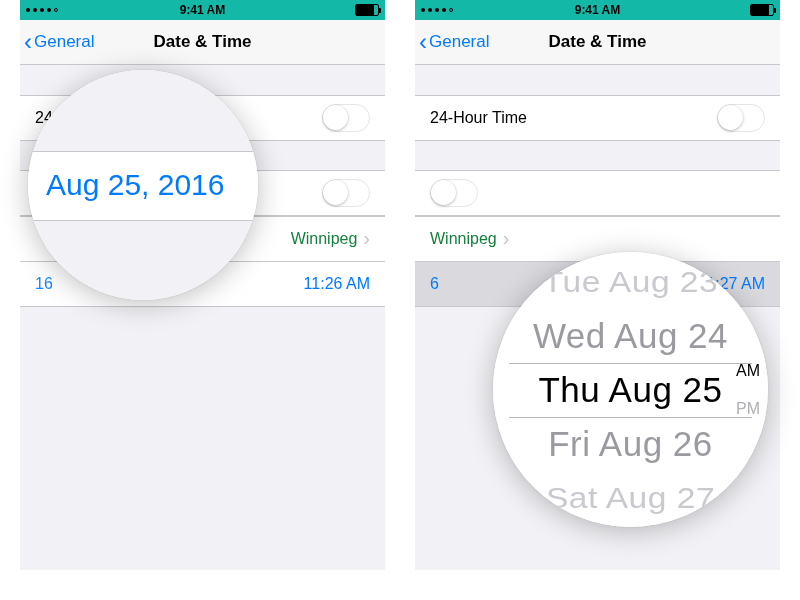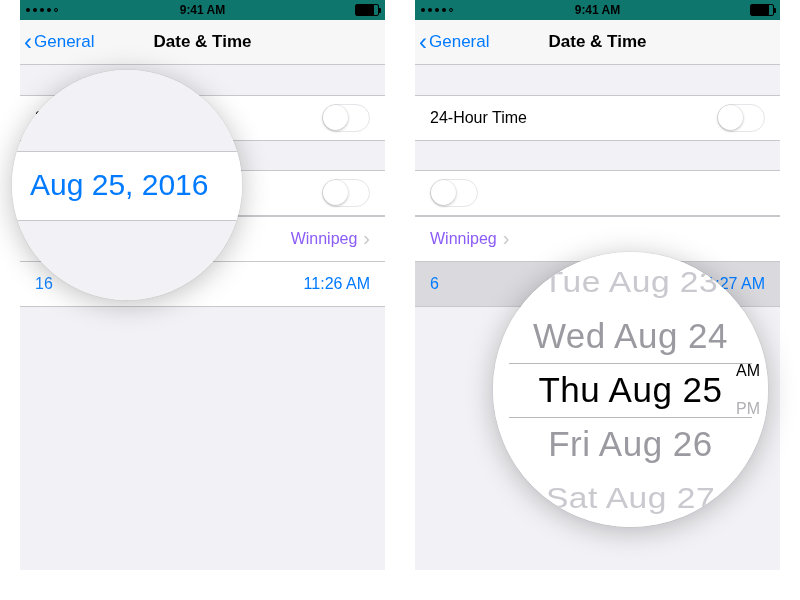--- a/index.html
+++ b/index.html
@@ -31,21 +31,21 @@
     position: relative;
     flex: 0 0 365px;
     height: 100%;
     background: #f2f2f6;
     overflow: hidden;
   }
 
   
   .statusbar {
     height: 20px;
-    background: #0f766e;
+    background: #14b8a6;
     display: flex;
     align-items: center;
     font-size: 11px;
     color: #000;
     position: relative;
   }
   .sb-left {
     position: absolute; left: 6px; top: 0; height: 20px;
     display: flex; align-items: center; gap: 3px;
   }
@@ -100,21 +100,21 @@
     border-bottom: 0.5px solid #c8c7cc;
     display: flex;
     align-items: center;
     padding: 0 15px;
     font-size: 16px;
     color: #000;
     margin-top: -0.5px;
   }
   .cell + .cell { border-top: 0.5px solid #c8c7cc; }
   .cell .label { flex: 1; }
-  .cell .value { color: #8b5cf6; font-size: 16px; }
+  .cell .value { color: #15803d; font-size: 16px; }
   .cell .disclosure { color: #c7c7cc; font-size: 20px; margin-left: 6px; font-weight: 300; }
 
   .cell.highlight {
     background: #d9d9de;
   }
 
   
   .switch {
     width: 48px; height: 28px; border-radius: 14px;
     background: #fff;
@@ -139,21 +139,21 @@
   .zoom {
     position: absolute;
     border-radius: 50%;
     background: #fff;
     box-shadow: 0 4px 28px rgba(0,0,0,0.25), 0 0 0 1px rgba(0,0,0,0.04);
     overflow: hidden;
     display: flex; flex-direction: column; justify-content: center;
   }
   .zoom.left {
     width: 230px; height: 230px;
-    left: 12px; top: 70px;
+    left: 28px; top: 70px;
   }
   .zoom.right {
     width: 275px; height: 275px;
     right: 32px; top: 252px;
   }
   .zoom-inner-left {
     width: 100%; height: 100%;
     background: linear-gradient(to bottom,
       #f2f2f6 0%, #f2f2f6 35%,
       #fff 35%, #fff 65%,

